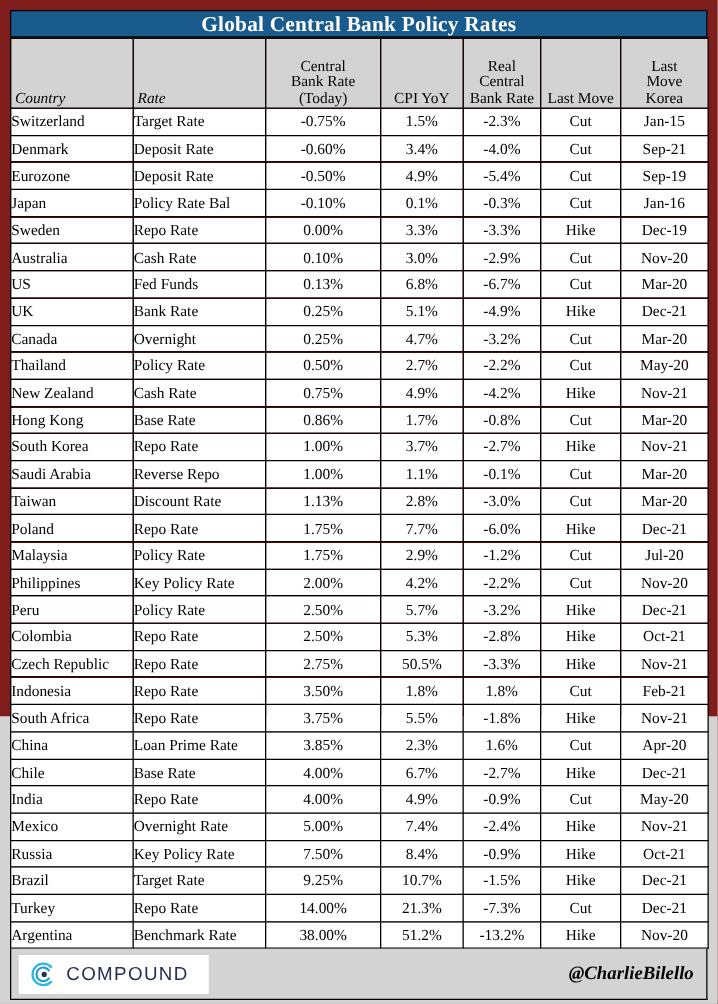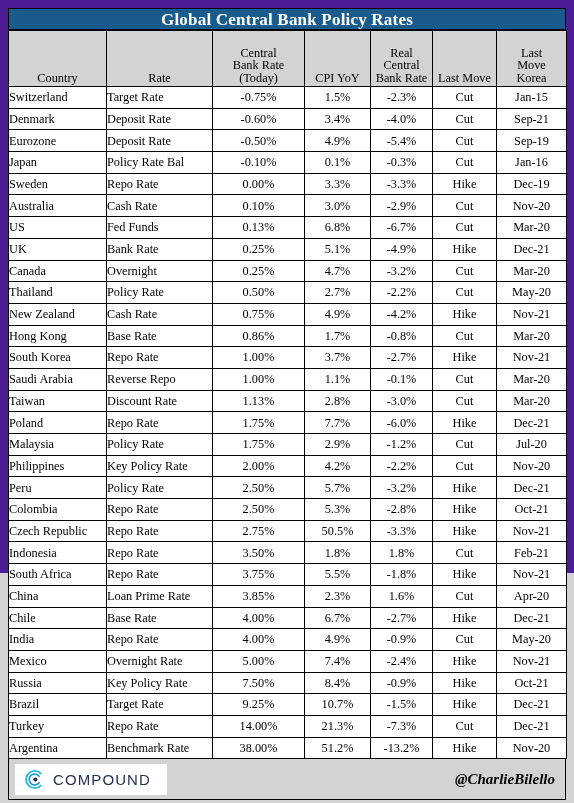--- a/index.html
+++ b/index.html
@@ -10,21 +10,21 @@
   body {
     width: 574px;
     height: 803px;
     font-family: "Liberation Serif", "DejaVu Serif", serif;
     overflow: hidden;
   }
   #sheet {
     position: relative;
     width: 574px;
     height: 573px;
-    background: #4c1d95;
+    background: #7f1d1d;
     box-sizing: border-box;
     padding: 8px 8px 0 8px;
   }
   
   .title-bar {
     height: 22px;
     background: #1a5b8e;
     border: 1px solid #000;
     box-sizing: border-box;
     display: flex;
@@ -60,21 +60,21 @@
   }
   
   table.rates thead th {
     background: #d3d3d3;
     font-weight: normal;
     height: 56px;
     vertical-align: bottom;
     font-size: 12.3px;
     padding: 0 3px 2px 3px;
   }
-  th.h-left { text-align: center; }
+  th.h-left { text-align: left; font-style: italic; }
   th.h-center { text-align: center; margin-top: 24px; }
   
   col.c-country { width: 98px; }
   col.c-rate    { width: 106px; }
   col.c-cbr     { width: 92px; }
   col.c-cpi     { width: 66px; }
   col.c-real    { width: 62px; }
   col.c-move    { width: 64px; }
   col.c-date    { width: 70px; }
 

